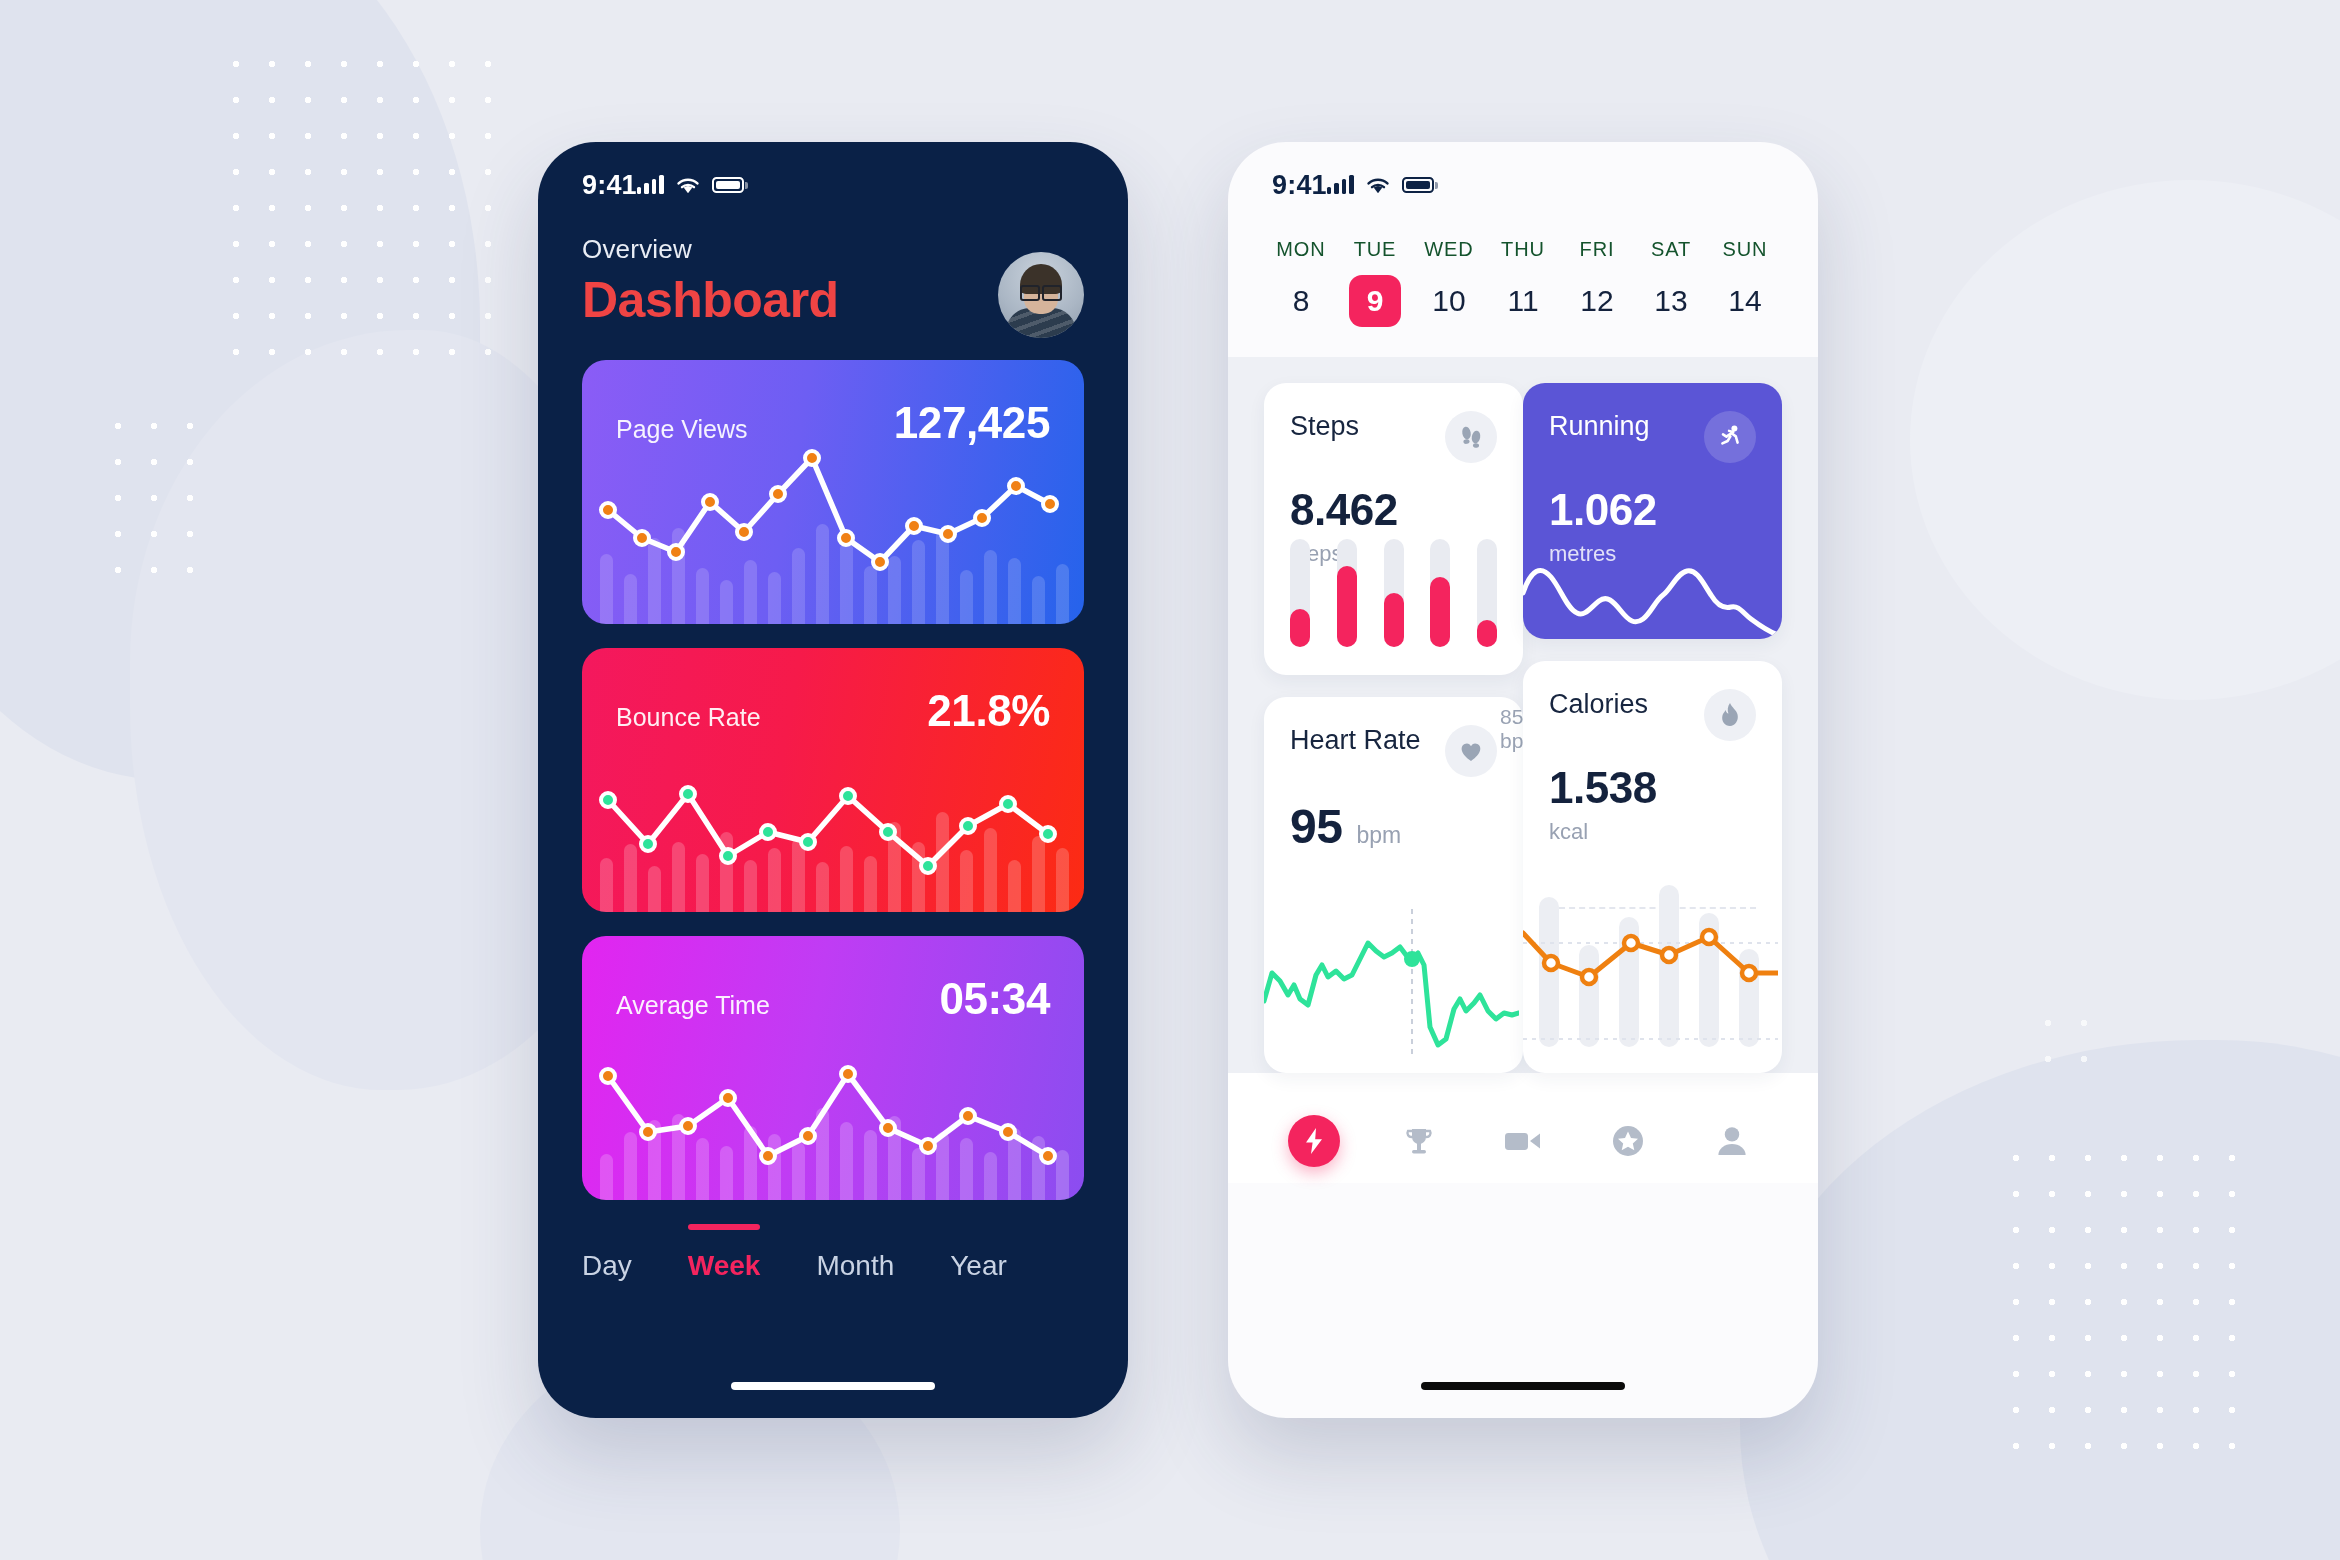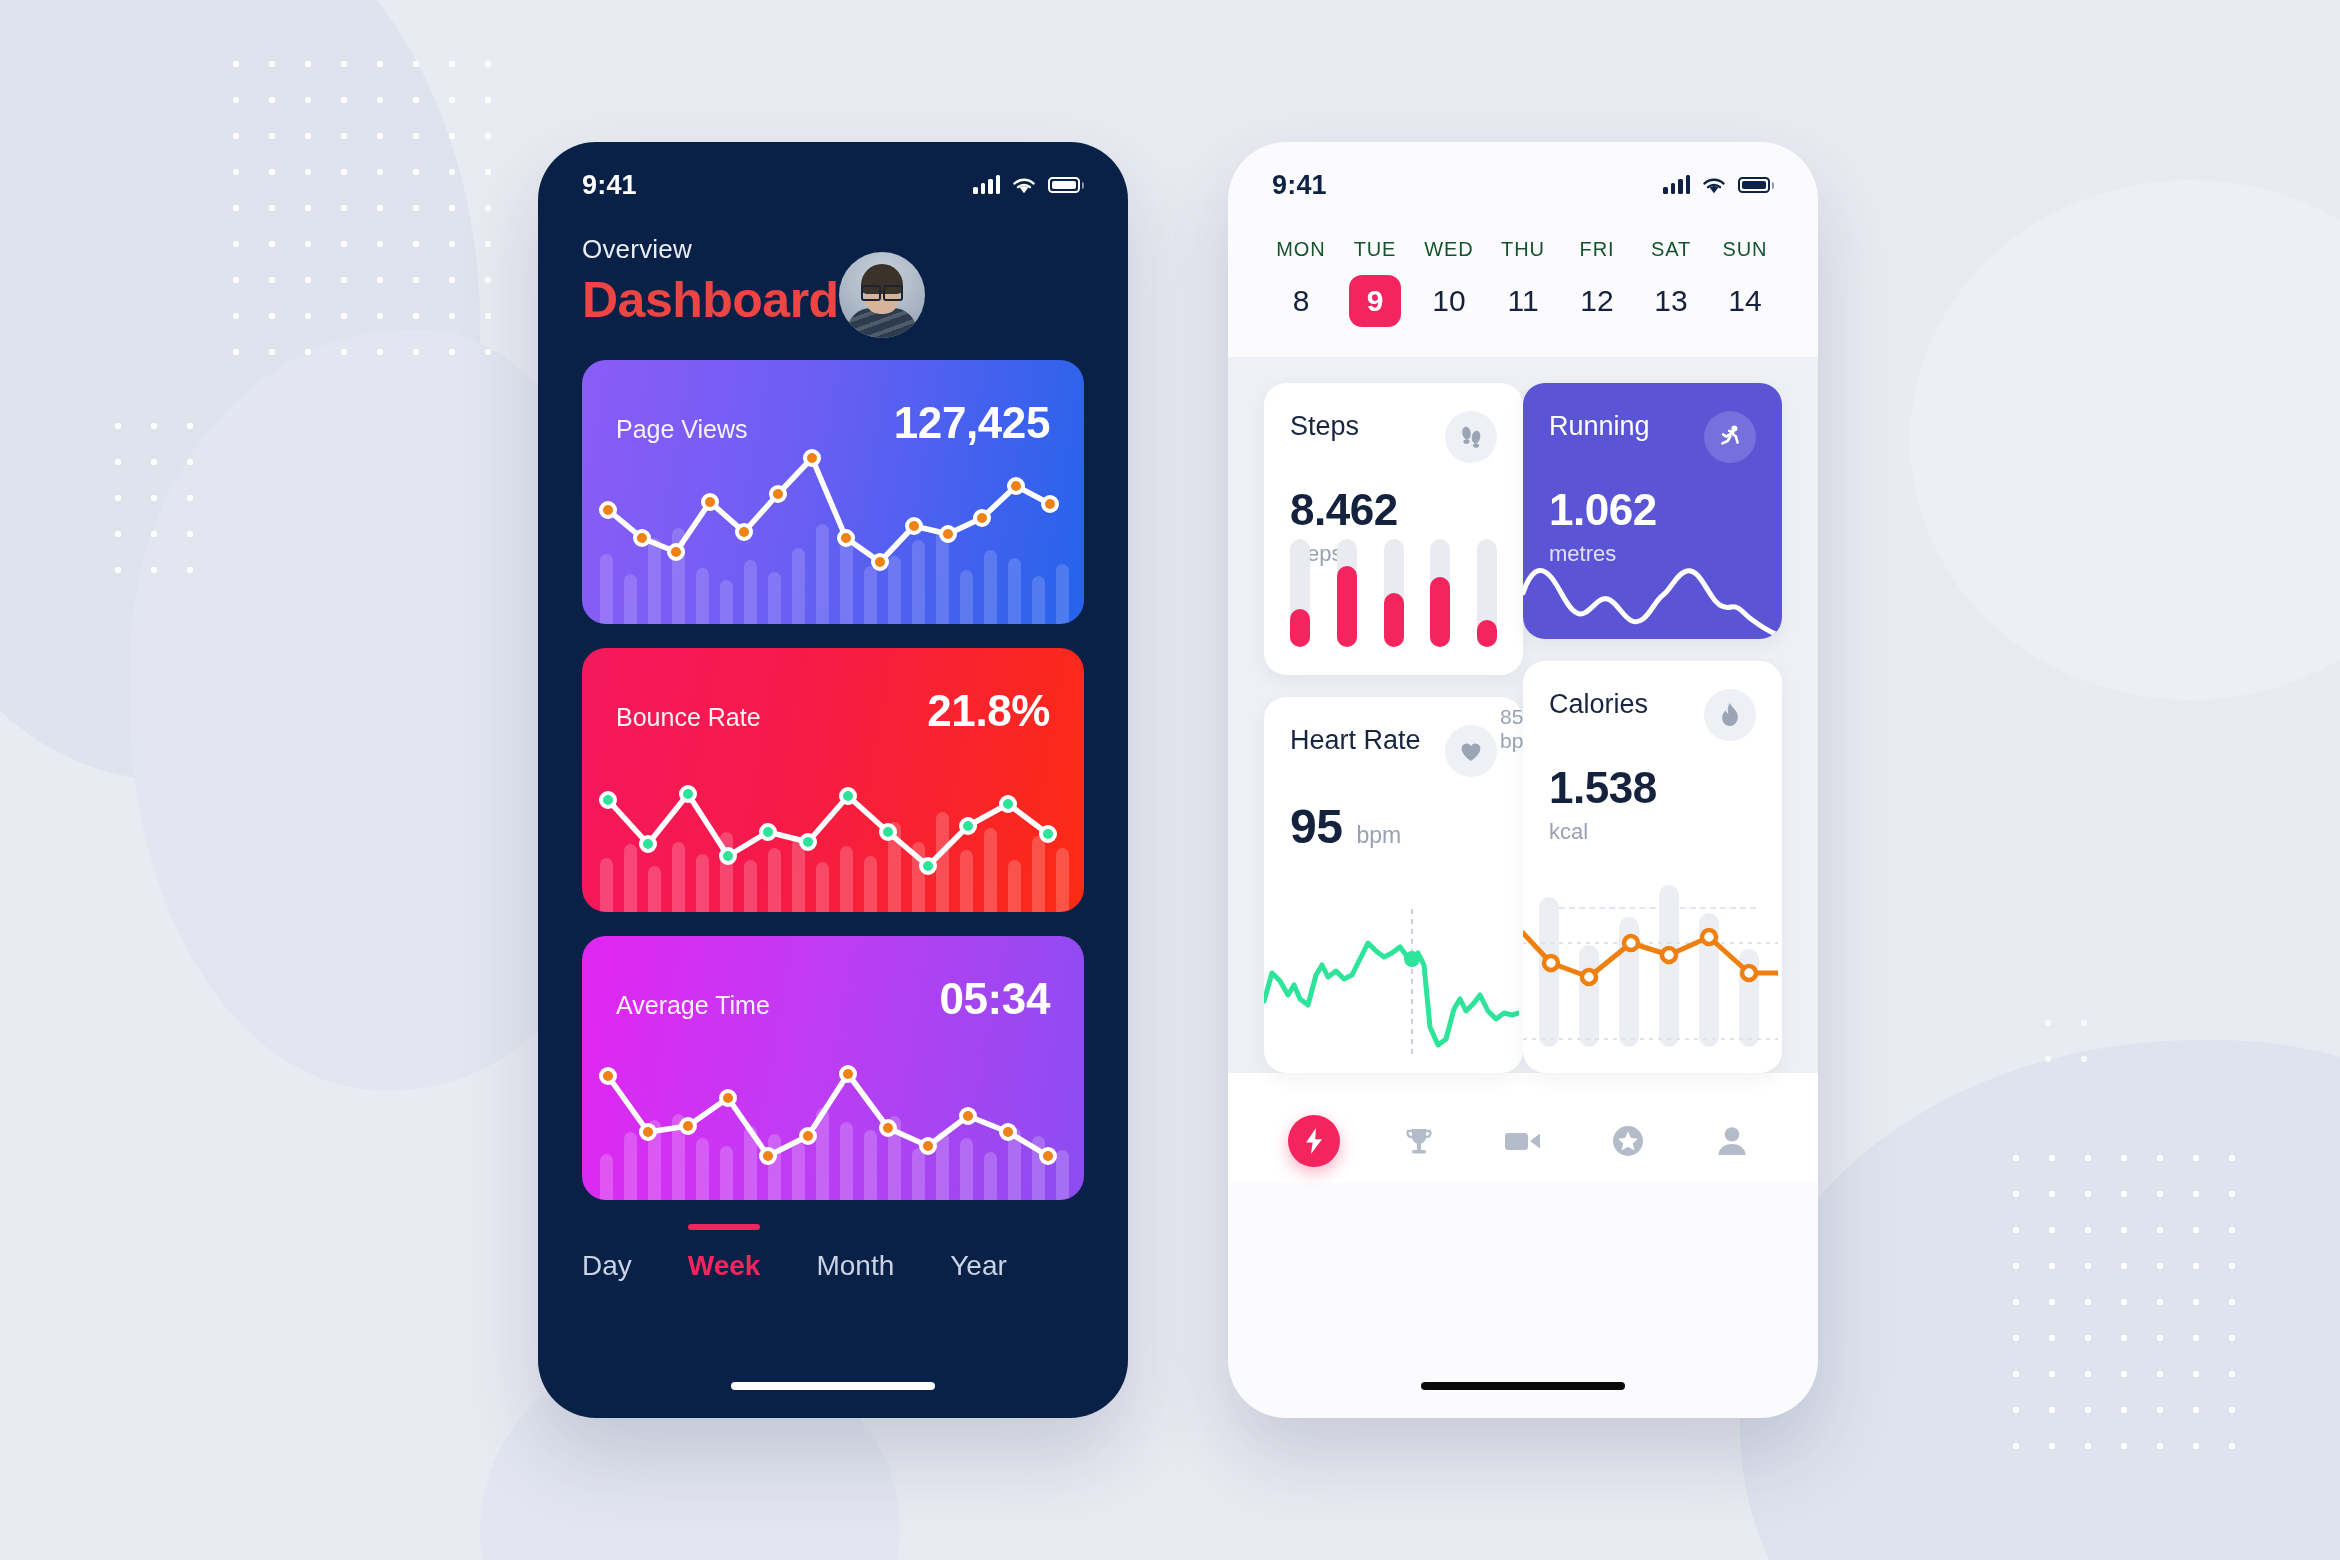--- a/index.html
+++ b/index.html
@@ -31,21 +31,21 @@
 
   
   .phone {
     position:absolute; border-radius:58px; overflow:hidden;
     box-shadow:0 38px 80px rgba(45,55,95,.18);
   }
   .phone-left  { left:538px;  top:142px; width:590px; height:1276px; background:#0a2147; }
   .phone-right { left:1228px; top:142px; width:590px; height:1276px; background:#fbfbfd; }
 
   
-  .statusbar { display:flex; align-items:center; justify-content:space-between;
+  .statusbar { display:flex; align-items:center; 
     padding:24px 44px 0 44px; height:62px; }
   .stime { font-size:27px; font-weight:bold; letter-spacing:.2px; }
   .sicons { display:flex; align-items:center; gap:11px; }
   .bars { display:flex; align-items:flex-end; gap:3px; height:18px; }
   .bars i { width:4.5px; border-radius:1.5px; display:block; }
   .bars i:nth-child(1){height:7px;} .bars i:nth-child(2){height:11px;}
   .bars i:nth-child(3){height:15px;} .bars i:nth-child(4){height:19px;}
   .batt { width:32px; height:16px; border-radius:4.5px; border-width:2px; border-style:solid; padding:2px; }
   .batt span { display:block; width:100%; height:100%; border-radius:2px; }
   .batt-tip { width:2.5px; height:7px; border-radius:0 2px 2px 0; margin-left:1.5px; }
@@ -55,21 +55,21 @@
   .light .batt { border-color:#0d2244; }
   .light .batt span { background:#0d2244; }
   .light .batt-tip { background:rgba(13,34,68,.45); }
   .dark .stime { color:#ffffff; }
   .dark .bars i { background:#ffffff; }
   .dark .batt { border-color:#ffffff; }
   .dark .batt span { background:#ffffff; }
   .dark .batt-tip { background:rgba(255,255,255,.5); }
 
   
-  .dash-head { padding:30px 44px 0 44px; display:flex; align-items:flex-start; }
+  .dash-head { padding:30px 44px 0 44px; display:flex; justify-content:space-between; align-items:flex-start; }
   .eyebrow { color:#e9edf5; font-size:26px; letter-spacing:.2px; }
   .title { color:#ef4444; font-size:50px; font-weight:bold; letter-spacing:-.5px; margin-top:6px; }
   .avatar { width:86px; height:86px; border-radius:50%; margin-top:18px;
     background:radial-gradient(circle at 50% 28%, #c9d2dc 0%, #aab6c4 58%, #8d9aaa 100%);
     position:relative; overflow:hidden; flex:none; }
   .av-hair { position:absolute; left:22px; top:12px; width:42px; height:30px; border-radius:21px 21px 6px 6px; background:#3b3229; }
   .av-face { position:absolute; left:26px; top:22px; width:34px; height:40px; border-radius:17px 17px 15px 15px; background:#d5b49b; }
   .av-glass { position:absolute; left:22px; top:33px; width:42px; height:12px; }
   .av-glass:before,.av-glass:after { content:""; position:absolute; top:0; width:16px; height:12px; border:2.2px solid #20232b; border-radius:3px; }
   .av-glass:before{left:0;} .av-glass:after{right:0;}

